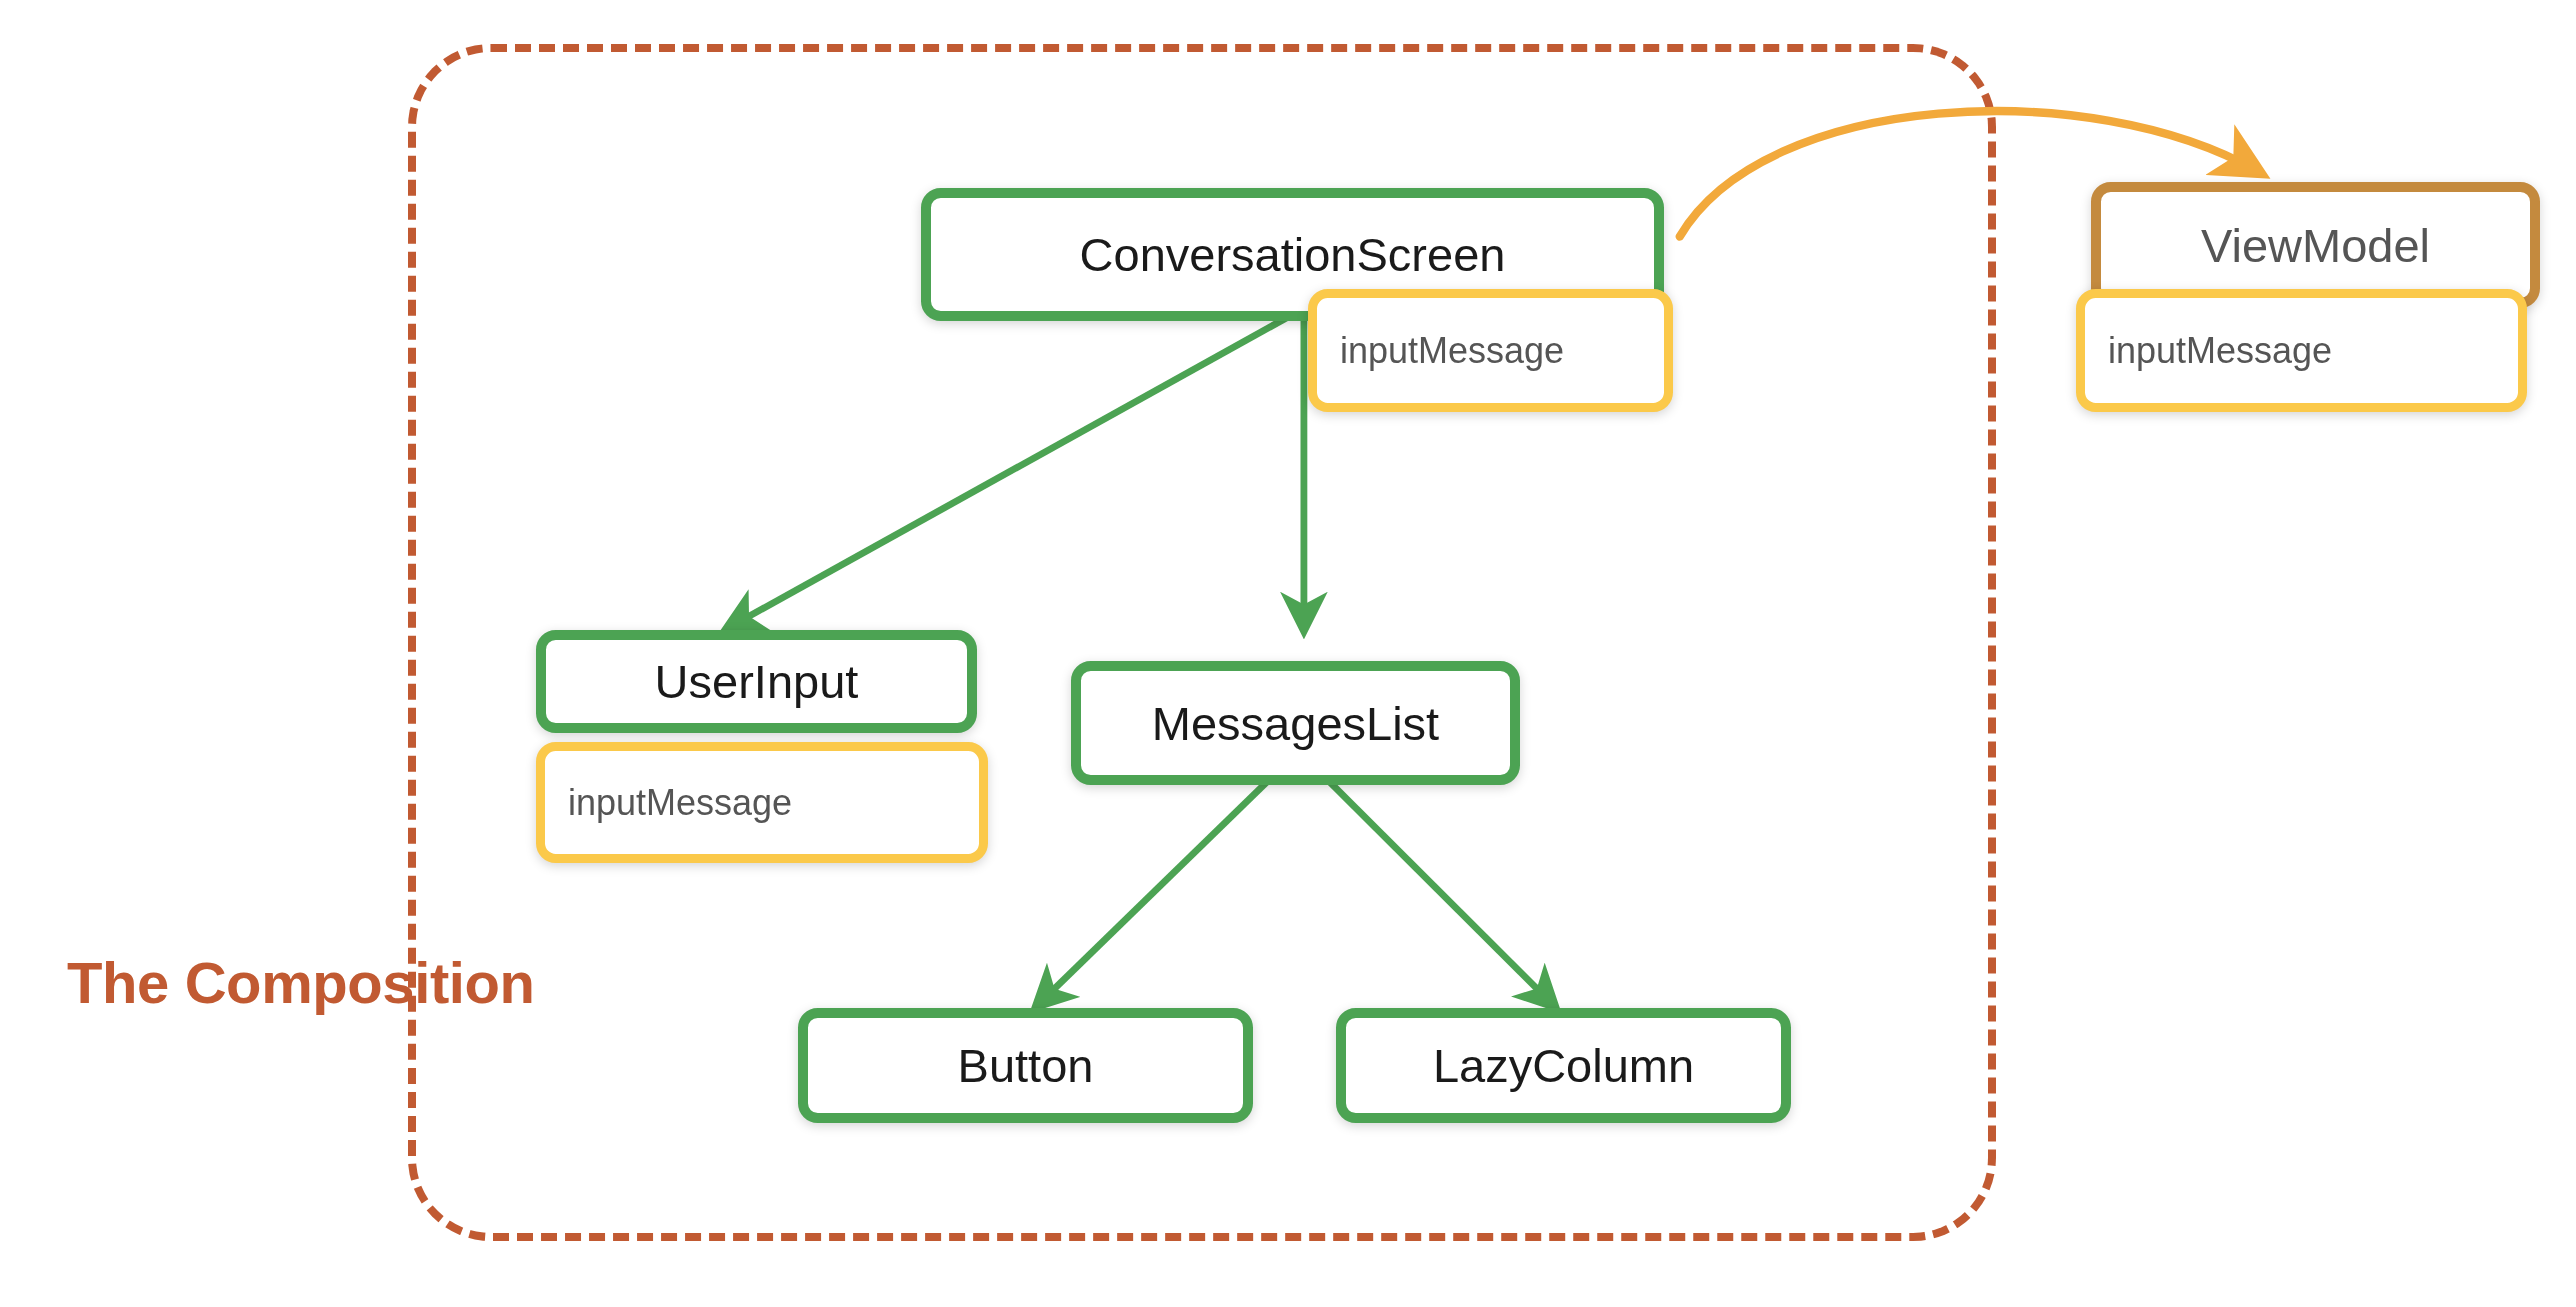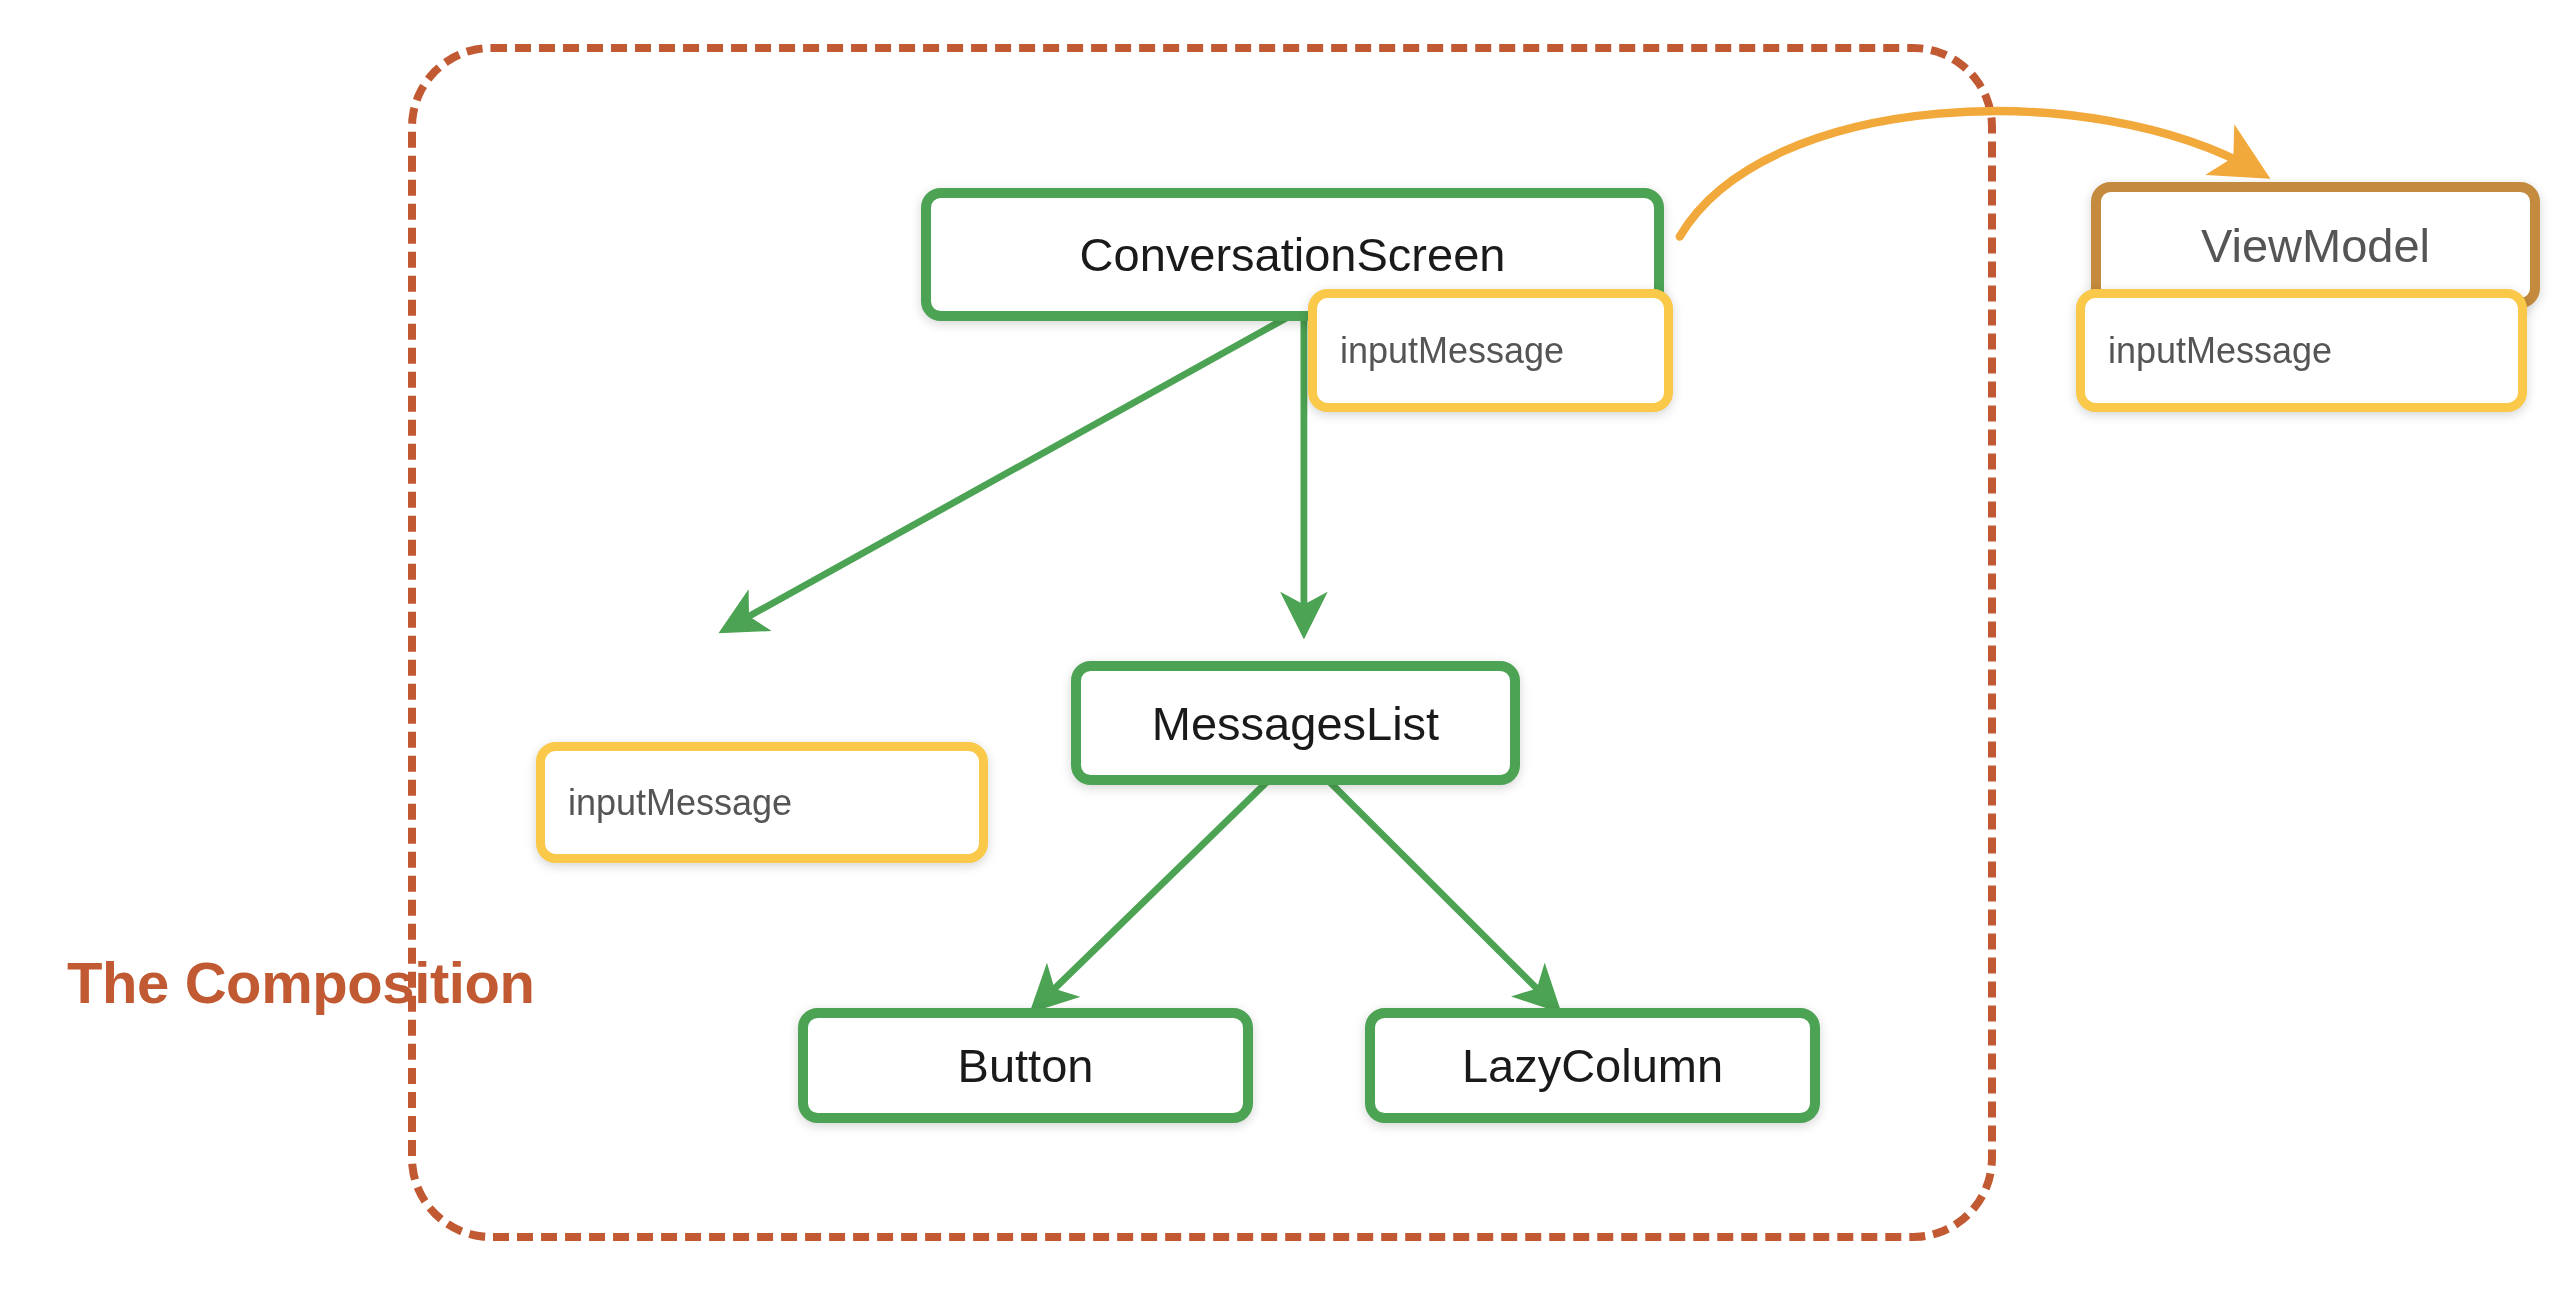--- a/index.html
+++ b/index.html
@@ -129,34 +129,37 @@
   </svg>
 
   <div class="node node-composable" style="left:921px; top:188px; width:743px; height:133px;">
     <span>ConversationScreen</span>
   </div>
 
   <div class="node node-state align-left" style="left:1308px; top:289px; width:365px; height:123px;">
     <span>inputMessage</span>
   </div>
 
+  <div class="node node-composable" style="left:536px; top:630px; width:441px; height:103px;">
+    <span>UserInput</span>
+  </div>
 
   <div class="node node-state align-left" style="left:536px; top:742px; width:452px; height:121px;">
     <span>inputMessage</span>
   </div>
 
   <div class="node node-composable" style="left:1071px; top:661px; width:449px; height:124px;">
     <span>MessagesList</span>
   </div>
 
   <div class="node node-composable" style="left:798px; top:1008px; width:455px; height:115px;">
     <span>Button</span>
   </div>
 
-  <div class="node node-composable" style="left:1365px; top:1008px; width:455px; height:115px;">
+  <div class="node node-composable" style="left:1336px; top:1008px; width:455px; height:115px;">
     <span>LazyColumn</span>
   </div>
 
   <div class="node node-viewmodel" style="left:2074px; top:182px; width:449px; height:126px;margin-left:17px;">
     <span>ViewModel</span>
   </div>
 
   <div class="node node-state align-left" style="left:2076px; top:289px; width:451px; height:123px;">
     <span>inputMessage</span>
   </div>

